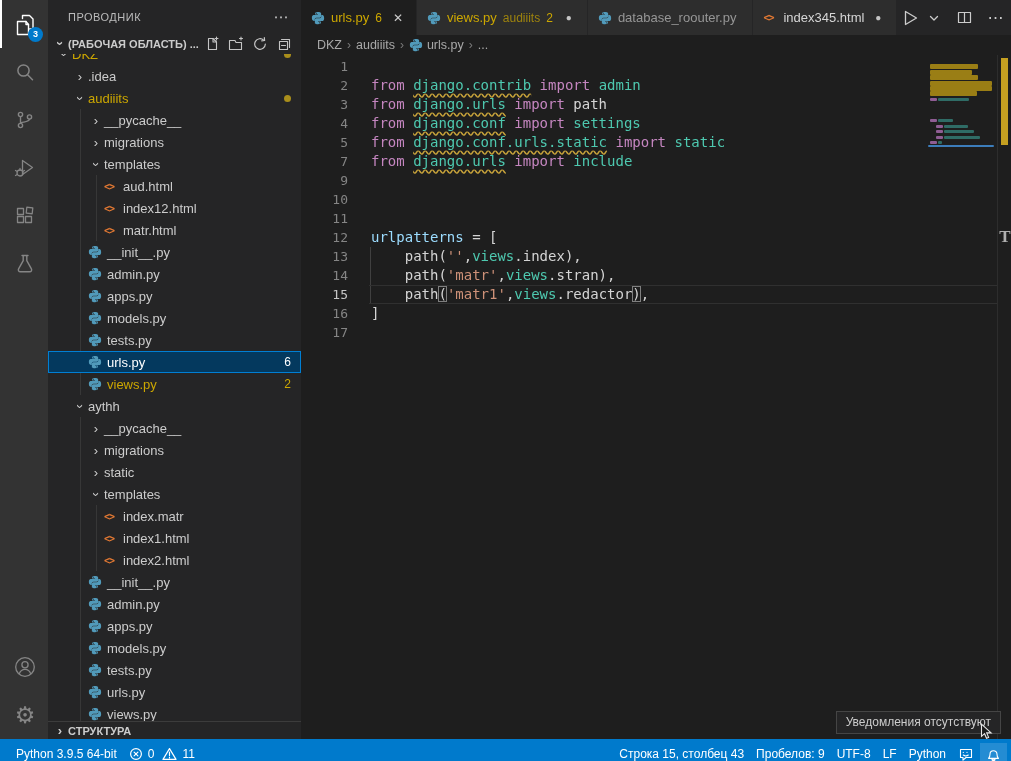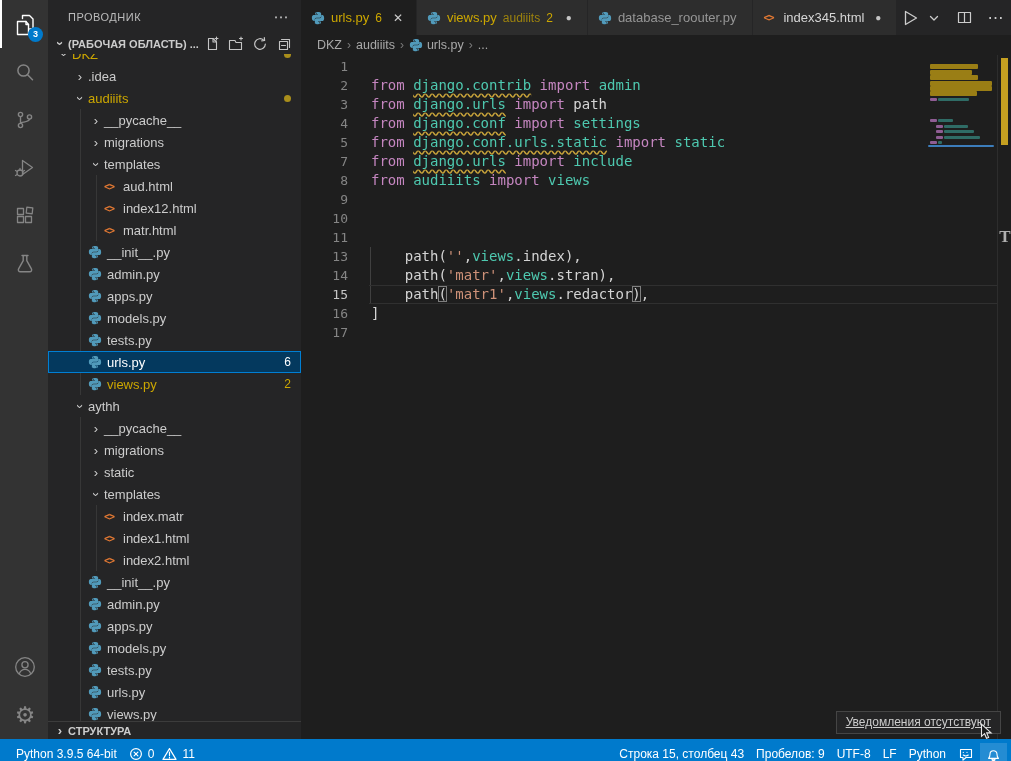--- a/index.html
+++ b/index.html
@@ -102,21 +102,21 @@
   
   .statusbar { height:30px; background:#007acc; color:#ffffff; display:flex; align-items:center;
                font-size:12px; padding:0 4px 0 10px; position:relative; }
   .sbi { padding:0 6px; height:22px; display:flex; align-items:center; gap:5px; cursor:pointer; white-space:nowrap; }
   .sbi svg { display:block; }
   .sb-right { margin-left:auto; display:flex; align-items:center; }
   .sbi.hovered { background:rgba(255,255,255,0.14); }
 
   
   .tooltip { position:absolute; right:10px; bottom:27px; background:#252526; border:1px solid #454545;
-             color:#cccccc; font-size:12px; padding:3px 9px 4px; z-index:15; white-space:nowrap;text-decoration:underline; }
+             color:#cccccc; font-size:12px; padding:3px 9px 4px; z-index:15; white-space:nowrap; }
   .mouse-cursor { position:absolute; left:980px; top:723px; z-index:20; pointer-events:none; }
 </style>
 </head>
 <body>
 
 <div id="app">
   <div class="activitybar">
     <div>
         <div class="ab-item active">
           <span class="ab-ico">
@@ -531,24 +531,24 @@
         </span>
       </div>
     <div class="code-wrap">
       <div id="code-lines">
           <div class="cl"><span class="ln">1</span><span class="lc"></span></div>
           <div class="cl"><span class="ln">2</span><span class="lc"><span class="tok-kw">from </span><span class="tok-mod">django.contrib</span><span class="tok-pl"> </span><span class="tok-kw">import</span><span class="tok-pl"> </span><span class="tok-ty">admin</span></span></div>
           <div class="cl"><span class="ln">3</span><span class="lc"><span class="tok-kw">from </span><span class="tok-mod">django.urls</span><span class="tok-pl"> </span><span class="tok-kw">import</span><span class="tok-pl"> </span><span class="tok-pl">path</span></span></div>
           <div class="cl"><span class="ln">4</span><span class="lc"><span class="tok-kw">from </span><span class="tok-mod">django.conf</span><span class="tok-pl"> </span><span class="tok-kw">import</span><span class="tok-pl"> </span><span class="tok-ty">settings</span></span></div>
           <div class="cl"><span class="ln">5</span><span class="lc"><span class="tok-kw">from </span><span class="tok-mod">django.conf.urls.static</span><span class="tok-pl"> </span><span class="tok-kw">import</span><span class="tok-pl"> </span><span class="tok-ty">static</span></span></div>
           <div class="cl"><span class="ln">7</span><span class="lc"><span class="tok-kw">from </span><span class="tok-mod">django.urls</span><span class="tok-pl"> </span><span class="tok-kw">import</span><span class="tok-pl"> </span><span class="tok-ty">include</span></span></div>
-          <div class="cl"><span class="ln">8</span><span class="lc"><span class="tok-kw">from </span><span class="tok-ty">audiiits</span><span class="tok-pl"> </span><span class="tok-kw">import</span><span class="tok-pl"> </span><span class="tok-ty">views</span></span></div>
           <div class="cl"><span class="ln">9</span><span class="lc"></span></div>
           <div class="cl"><span class="ln">10</span><span class="lc"></span></div>
           <div class="cl"><span class="ln">11</span><span class="lc"></span></div>
+          <div class="cl"><span class="ln">12</span><span class="lc"><span class="tok-var">urlpatterns</span><span class="tok-pl"> = [</span></span></div>
           <div class="cl guide"><span class="ln">13</span><span class="lc"><span class="tok-pl">    path(</span><span class="tok-str">''</span><span class="tok-pl">,</span><span class="tok-ty">views</span><span class="tok-pl">.index),</span></span></div>
           <div class="cl guide"><span class="ln">14</span><span class="lc"><span class="tok-pl">    path(</span><span class="tok-str">'matr'</span><span class="tok-pl">,</span><span class="tok-ty">views</span><span class="tok-pl">.stran),</span></span></div>
           <div class="cl current guide"><span class="ln">15</span><span class="lc"><span class="tok-pl">    path</span><span class="tok-br">(</span><span class="tok-str">'matr1'</span><span class="tok-pl">,</span><span class="tok-ty">views</span><span class="tok-pl">.redactor</span><span class="tok-br">)</span><span class="tok-pl">,</span></span></div>
           <div class="cl"><span class="ln">16</span><span class="lc"><span class="tok-pl">]</span></span></div>
           <div class="cl"><span class="ln">17</span><span class="lc"></span></div>
         </div>
       <div class="minimap" id="minimap">
           <div class="mm-bar" style="top: 9.4px; left: 3px; width: 48px; height: 5px; background: rgb(154, 126, 21);"></div>
           <div class="mm-bar" style="top: 14.8px; left: 3px; width: 42px; height: 5px; background: rgb(154, 126, 21);"></div>
           <div class="mm-bar" style="top: 20.2px; left: 3px; width: 48px; height: 5px; background: rgb(154, 126, 21);"></div>

